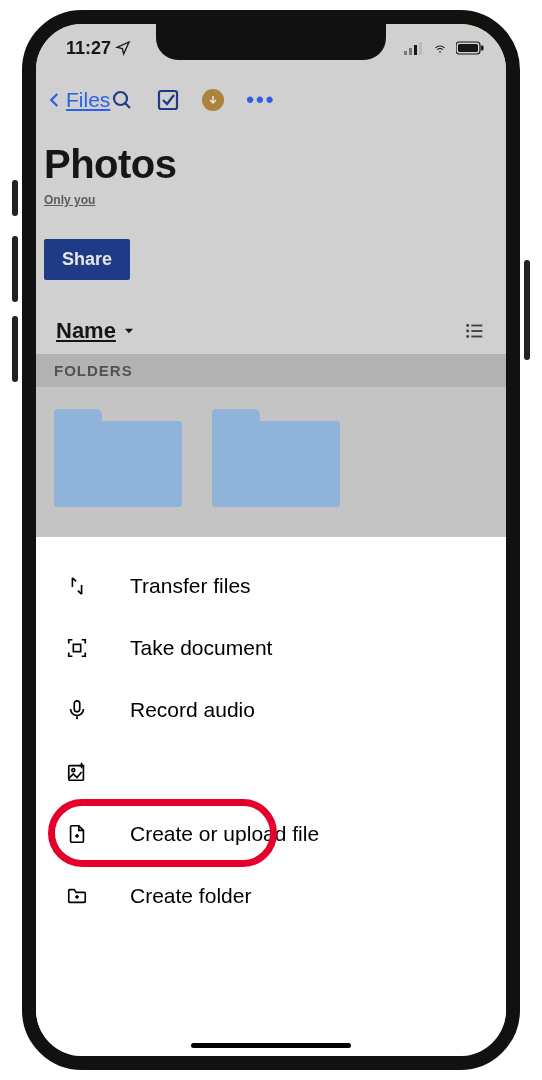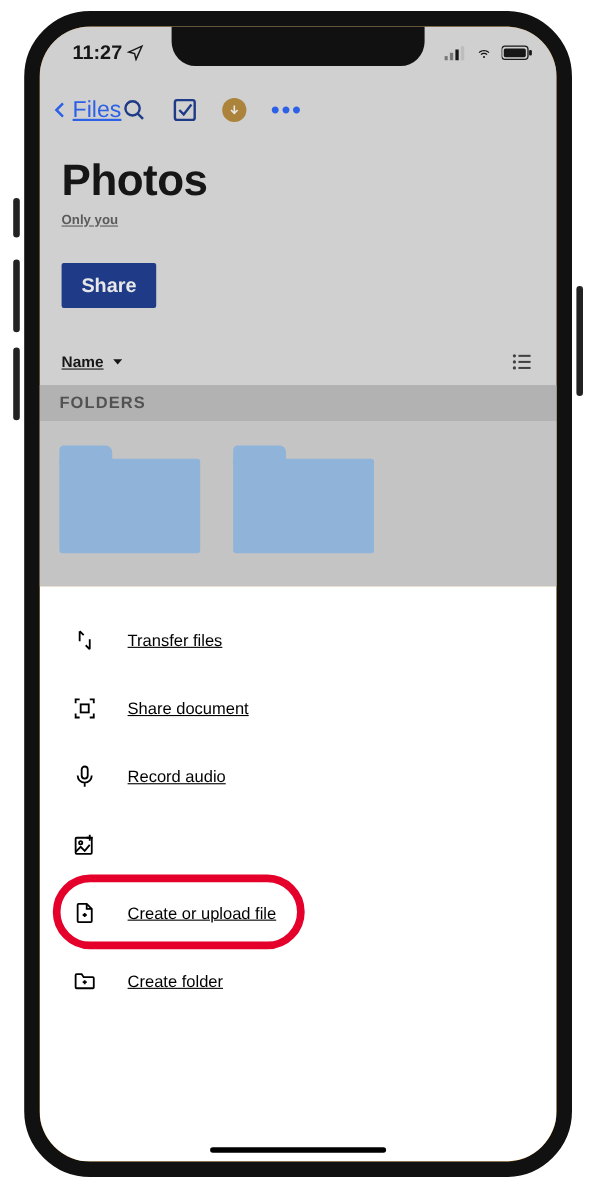--- a/index.html
+++ b/index.html
@@ -11,21 +11,21 @@
     position: relative;
     overflow: hidden;
   }
   
   .phone-frame {
     position: absolute;
     top: 10px; left: 22px; right: 22px; bottom: 10px;
     border: 14px solid #111;
     border-radius: 60px;
     overflow: hidden;
-    background: #a16207;
+    background: #bef264;
   }
   .notch {
     position: absolute;
     top: 0; left: 50%;
     transform: translateX(-50%);
     width: 230px; height: 36px;
     background: #111;
     border-bottom-left-radius: 22px;
     border-bottom-right-radius: 22px;
     z-index: 50;
@@ -86,39 +86,39 @@
   .nav-actions .ic { color:#0b2e8a; }
   .notif-dot {
     width:22px; height:22px; border-radius:50%;
     background:#b7862d; color:#fff;
     display:flex; align-items:center; justify-content:center;
     font-size:14px;
   }
   .more-dots { color:#1b5cff; font-size:22px; letter-spacing:2px; font-weight:700;}
 
   
-  .title-block { padding: 14px 20px 10px; }
+  .title-block { padding: 14px 8px 10px; }
   .page-title { font-size: 40px; font-weight: 700; letter-spacing: -0.5px; }
   .subtitle { font-size:12px; font-weight:700; text-decoration: underline; color:#555; margin-top:6px; }
   .share-btn {
     margin-top:32px;
     background: #0b2e8a;
     color: #fff;
     border: none;
     padding: 10px 18px;
     font-size: 18px;
     font-weight: 600;
     border-radius: 2px;
   }
 
   
   .sort-row {
     display:flex; align-items:center; justify-content:space-between;
     padding: 28px 20px 10px;
-    font-size: 14px;
+    font-size: 22px;
     font-weight:700;
   }
   .sort-row .left { display:flex; align-items:center; gap:6px; text-decoration: underline; }
   .caret-down { font-size:14px; }
   .list-icon { font-size:20px; color:#333; }
 
   
   .section-header {
     background: #bfbfbf;
     color:#4a4a4a;
@@ -149,25 +149,24 @@
 
   
   .sheet {
     flex: 1;
     background: #fff;
     padding: 18px 0 0 0;
     position: relative;
   }
   .menu-item {
     display:flex; align-items:center;
-    gap: 26px;
+    gap: 40px;
     padding: 18px 28px;
-    font-size: 15px;
+    font-size: 21px;
     color:#000;
-    text-decoration:underline;
   }
   .menu-item .mi-icon {
     width: 26px; height:26px;
     display:flex; align-items:center; justify-content:center;
     color:#000;
   }
   .highlight-ring {
     position:absolute;
     border: 7px solid #e4002b;
     border-radius: 34px;
@@ -294,21 +293,21 @@
       </div>
 
 
       <div class="menu-item">
         <span class="mi-icon">
           <svg width="22" height="22" viewBox="0 0 24 24" fill="none" stroke="#000" stroke-width="1.8">
               <path d="M3 7V3h4M21 7V3h-4M3 17v4h4M21 17v4h-4"></path>
               <rect x="8" y="8" width="8" height="8"></rect>
             </svg>
         </span>
-        <span>Share document</span>
+        <span>Take document</span>
       </div>
 
       <div class="menu-item">
         <span class="mi-icon">
           <svg width="22" height="22" viewBox="0 0 24 24" fill="none" stroke="#000" stroke-width="1.8">
               <rect x="9" y="2" width="6" height="12" rx="3"></rect>
               <path d="M5 11a7 7 0 0014 0M12 18v4"></path>
             </svg>
         </span>
         <span>Record audio</span>

